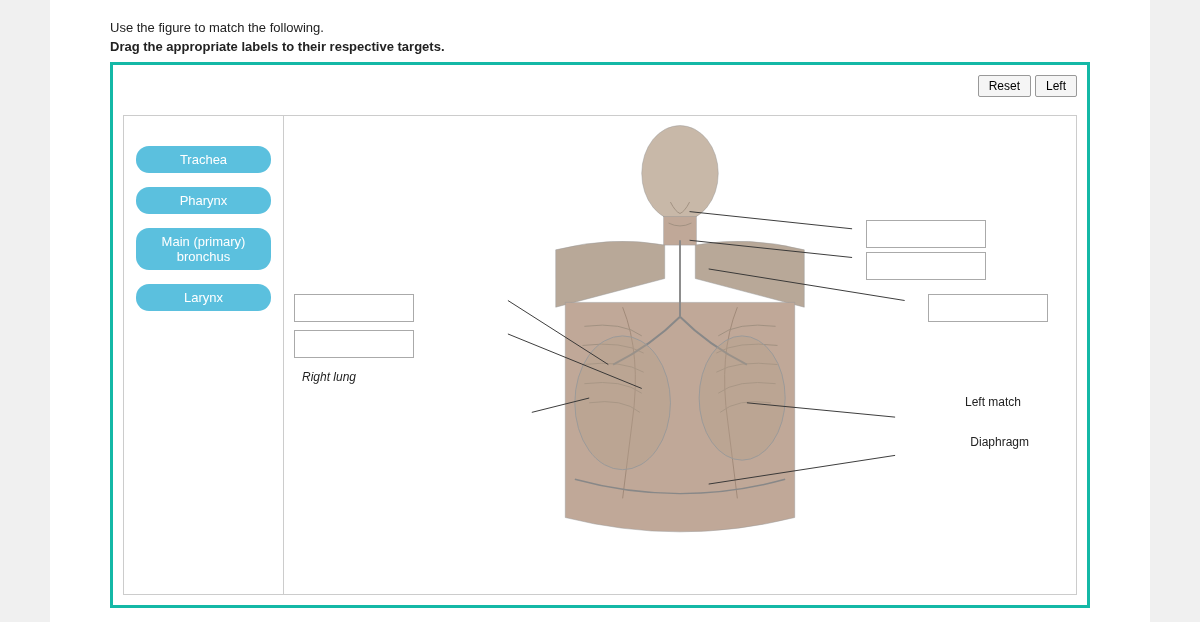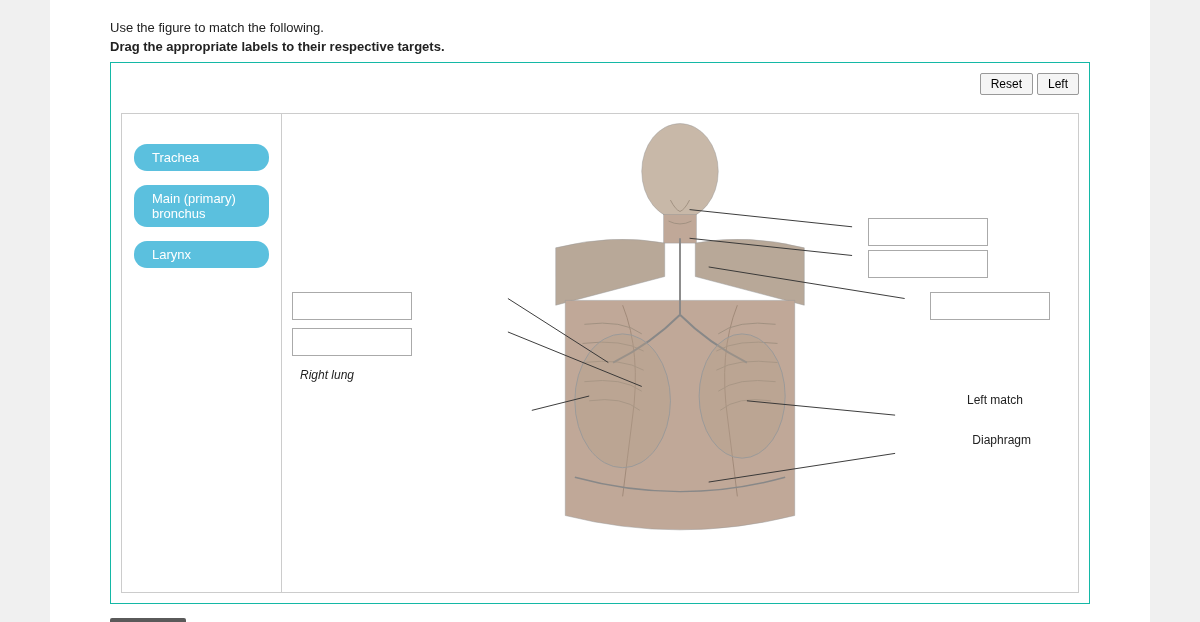--- a/index.html
+++ b/index.html
@@ -15,21 +15,21 @@
       margin: 0 auto;
       padding: 20px 60px 30px 60px;
     }
     .instructions {
       margin-bottom: 8px;
     }
     .instructions p { margin-bottom: 4px; }
     .instructions .bold { font-weight: bold; }
 
     .exercise-box {
-      border: 1px solid #14b8a6;
+      border: 3px solid #14b8a6;
       background: #fff;
       padding: 10px;
       position: relative;
       min-height: 540px;
     }
 
     .top-buttons {
       position: absolute;
       top: 10px;
       right: 10px;
@@ -62,21 +62,21 @@
       flex-direction: column;
       gap: 14px;
       background: #fff;
       flex-shrink: 0;
     }
     .drag-label {
       background: #5bc0de;
       color: #fff;
       border-radius: 13px;
       padding: 6px 18px;
-      text-align: left;
+      text-align: center;
       cursor: grab;
       font-size: 13px;
       user-select: none;
       border: none;
     }
 
     
     .figure-area {
       flex: 1;
       position: relative;
@@ -185,20 +185,21 @@
   <div class="exercise-box">
     <div class="top-buttons">
       <button class="top-btn">Reset</button>
       <button class="top-btn">Left</button>
     </div>
 
     <div class="inner-box">
 
       <div class="labels-panel">
         <button class="drag-label">Trachea</button>
+        <button class="drag-label">Pharynx</button>
         <button class="drag-label">Main (primary)<br>bronchus</button>
         <button class="drag-label">Larynx</button>
       </div>
 
       <div class="figure-area">
 
         <svg class="figure-svg" viewBox="0 0 700 500" xmlns="http://www.w3.org/2000/svg">
 
           <ellipse cx="350" cy="60" rx="40" ry="50" fill="#c8b8a8" stroke="#999" stroke-width="0.5"></ellipse>
 

